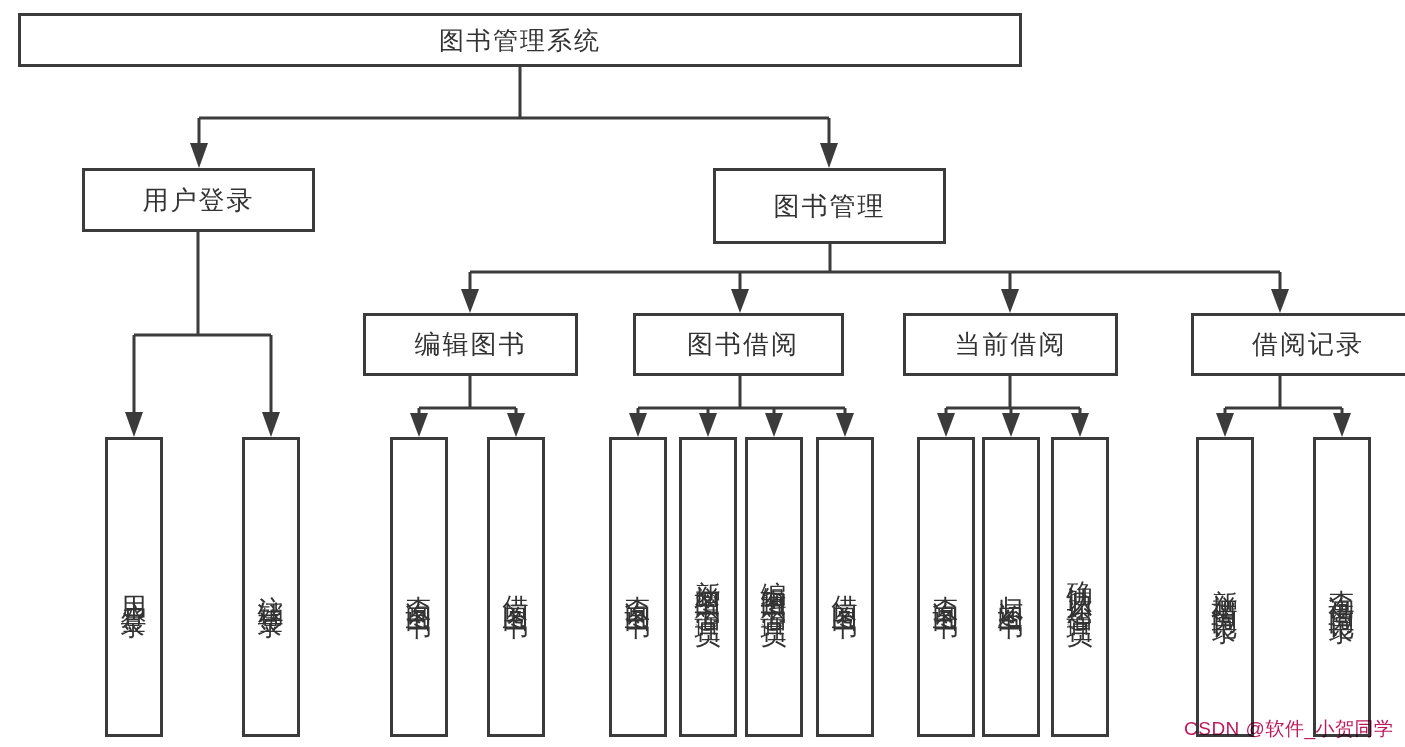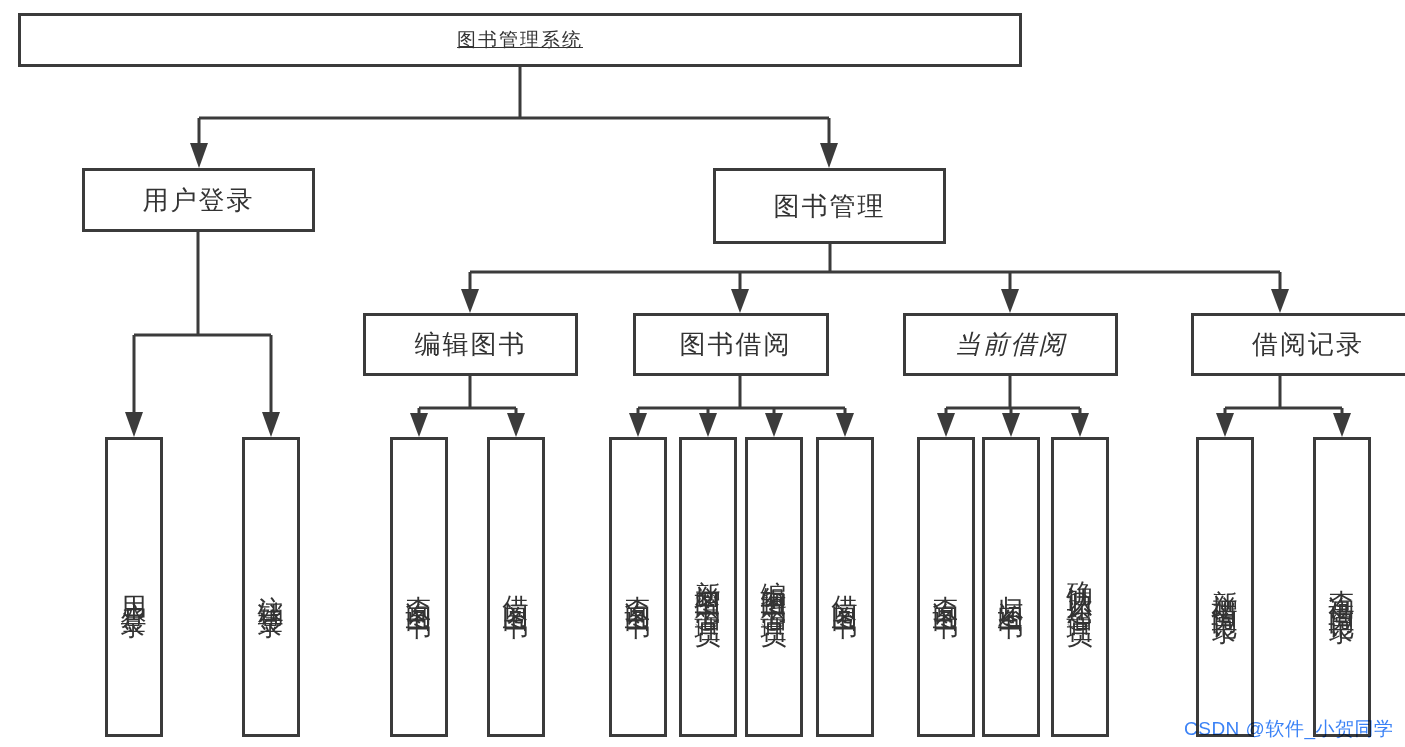--- a/index.html
+++ b/index.html
@@ -29,37 +29,36 @@
     color: #333333;
     display: flex;
     align-items: center;
     justify-content: center;
     z-index: 2;
     font-size: 26px;
     letter-spacing: 2px;
     white-space: nowrap;
   }
   .box.title {
-    font-size: 19px;
-    text-decoration: underline;
+    font-size: 25px;
   }
   .vbox {
     writing-mode: vertical-rl;
     text-orientation: mixed;
     font-size: 26px;
     letter-spacing: 6px;
     line-height: 1;
     white-space: normal;
   }
   .watermark {
     position: absolute;
     left: 1184px;
     top: 716px;
     z-index: 3;
-    color: #3b82f6;
+    color: #be185d;
     font-size: 19px;
     letter-spacing: 0.5px;
     mix-blend-mode: multiply;
     white-space: nowrap;
   }
 </style>
 </head>
 <body>
 
 <div class="canvas">
@@ -106,22 +105,22 @@
       <polygon points="1333,413 1351,413 1342,437"></polygon>
     </g>
   </svg>
 
   <div class="box title" style="left:18px; top:13px; width:1004px; height:54px;">图书管理系统</div>
 
   <div class="box" style="left:82px; top:168px; width:233px; height:64px;">用户登录</div>
   <div class="box" style="left:713px; top:168px; width:233px; height:76px;">图书管理</div>
 
   <div class="box" style="left:363px; top:313px; width:215px; height:63px;">编辑图书</div>
-  <div class="box" style="left:633px; top:313px; width:196px; height:63px;padding-left:9px;">图书借阅</div>
-  <div class="box" style="left:903px; top:313px; width:215px; height:63px;font-style:italic;">当前借阅</div>
+  <div class="box" style="left:633px; top:313px; width:211px; height:63px;padding-left:9px;">图书借阅</div>
+  <div class="box" style="left:903px; top:313px; width:215px; height:63px;">当前借阅</div>
   <div class="box" style="left:1173px; top:313px; width:234px; height:63px;margin-left:18px;">借阅记录</div>
 
   <div class="box vbox" style="left:105px; top:437px; width:58px; height:300px;">用户登录</div>
   <div class="box vbox" style="left:242px; top:437px; width:58px; height:300px;">注销登录</div>
 
   <div class="box vbox" style="left:390px; top:437px; width:58px; height:300px;">查询图书</div>
   <div class="box vbox" style="left:487px; top:437px; width:58px; height:300px;">借阅图书</div>
 
   <div class="box vbox" style="left:609px; top:437px; width:58px; height:300px;">查询图书</div>
   <div class="box vbox" style="left:679px; top:437px; width:58px; height:300px;">新增图书（管理员）</div>

